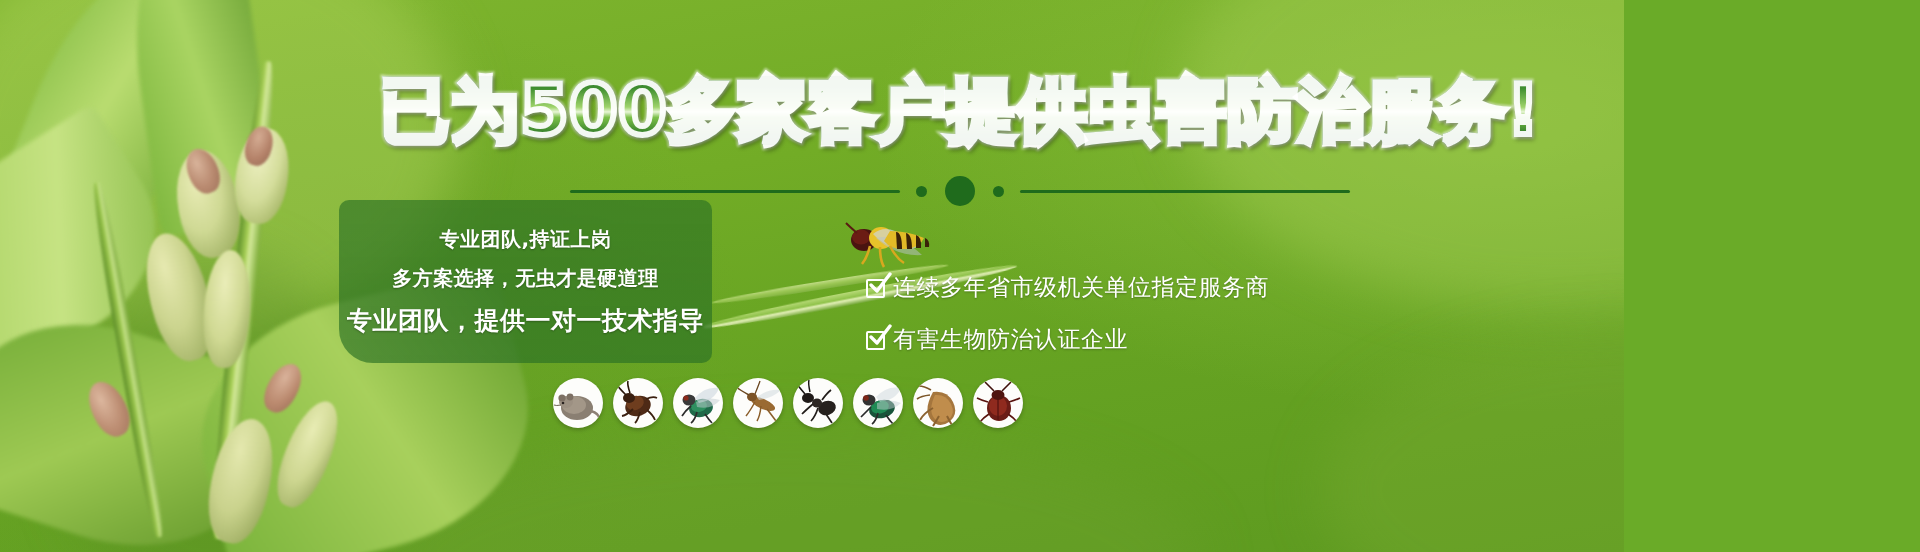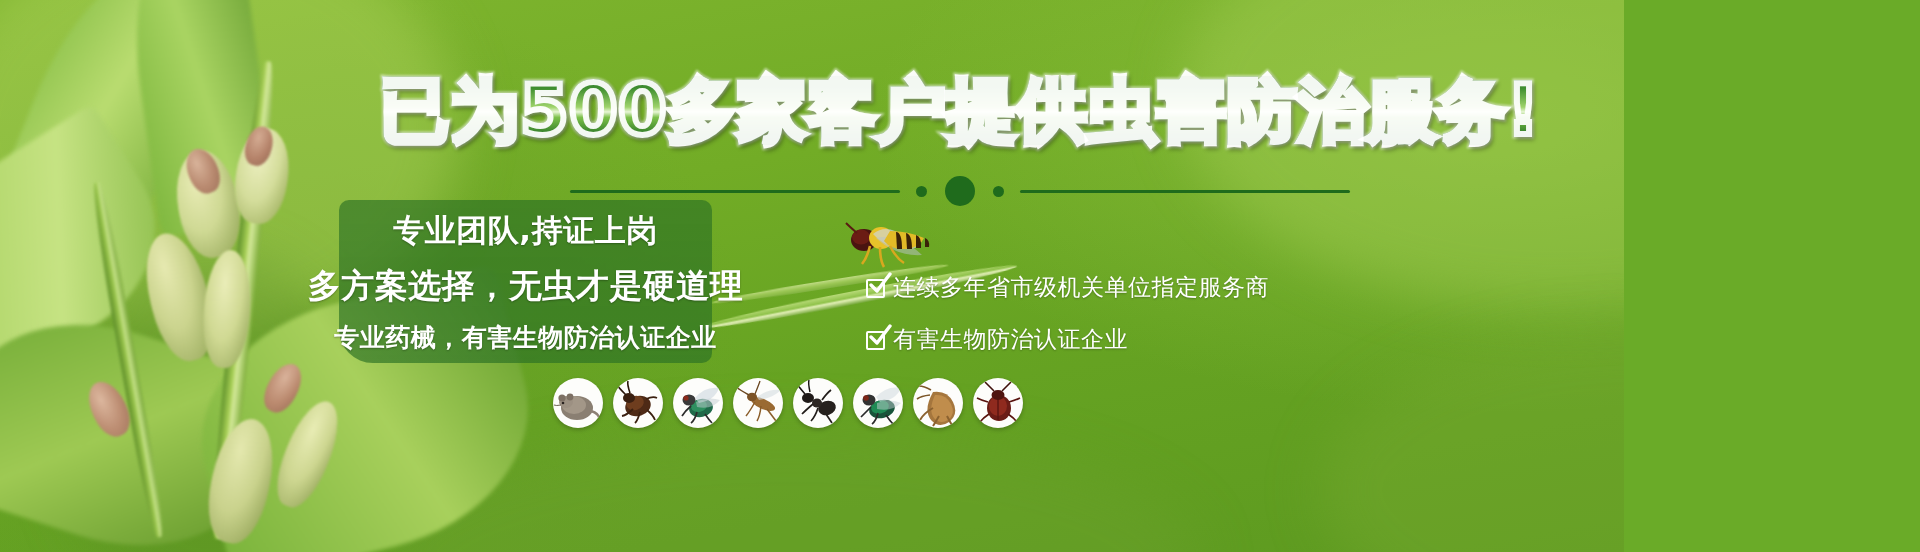--- a/index.html
+++ b/index.html
@@ -101,22 +101,22 @@
     display:flex; flex-direction:column;
     align-items:center; justify-content:center;
     gap:12px;
     backdrop-filter:blur(1px);
   }
   #panel .line {
     color:#fff; font-weight:bold; white-space:nowrap;
     font-family:"DejaVu Sans","Liberation Sans",sans-serif;
     text-shadow:0 1px 2px rgba(0,0,0,.3);
   }
-  #panel .l1 { font-size:31px; letter-spacing:.5px; }
-  #panel .l2 { font-size:33px; letter-spacing:.5px;text-align:right; }
+  #panel .l1 { font-size:20px; letter-spacing:.5px; }
+  #panel .l2 { font-size:20px; letter-spacing:.5px;text-align:right; }
   #panel .l3 { font-size:25px; letter-spacing:.5px; }
 
   
   #checklist {
     position:absolute; left:866px; top:272px;
     display:flex; flex-direction:column; gap:21px;
   }
   .check-row { display:flex; align-items:center; gap:5px; }
   .cbox {
     position:relative; width:22px; height:22px; flex:0 0 22px;
@@ -233,21 +233,21 @@
       <span class="dot sm"></span>
       <span class="dot lg"></span>
       <span class="dot sm"></span>
     </div>
     <div class="rule right"></div>
   </div>
 
   <div id="panel">
     <div class="line l1">专业团队,持证上岗</div>
     <div class="line l2">多方案选择，无虫才是硬道理</div>
-    <div class="line l3">专业药械，有害生物防治认证企业</div>
+    <div class="line l3">专业团队，提供一对一技术指导</div>
   </div>
 
   <div id="checklist">
     <div class="check-row">
       <span class="cbox">
         <span class="sq"></span>
         <svg class="tick" viewBox="0 0 24 24">
             <path d="M3 13 L9 19 L22 2" stroke="#ffffff" stroke-width="3.4" fill="none" stroke-linecap="round" stroke-linejoin="round"></path>
           </svg>
       </span>

